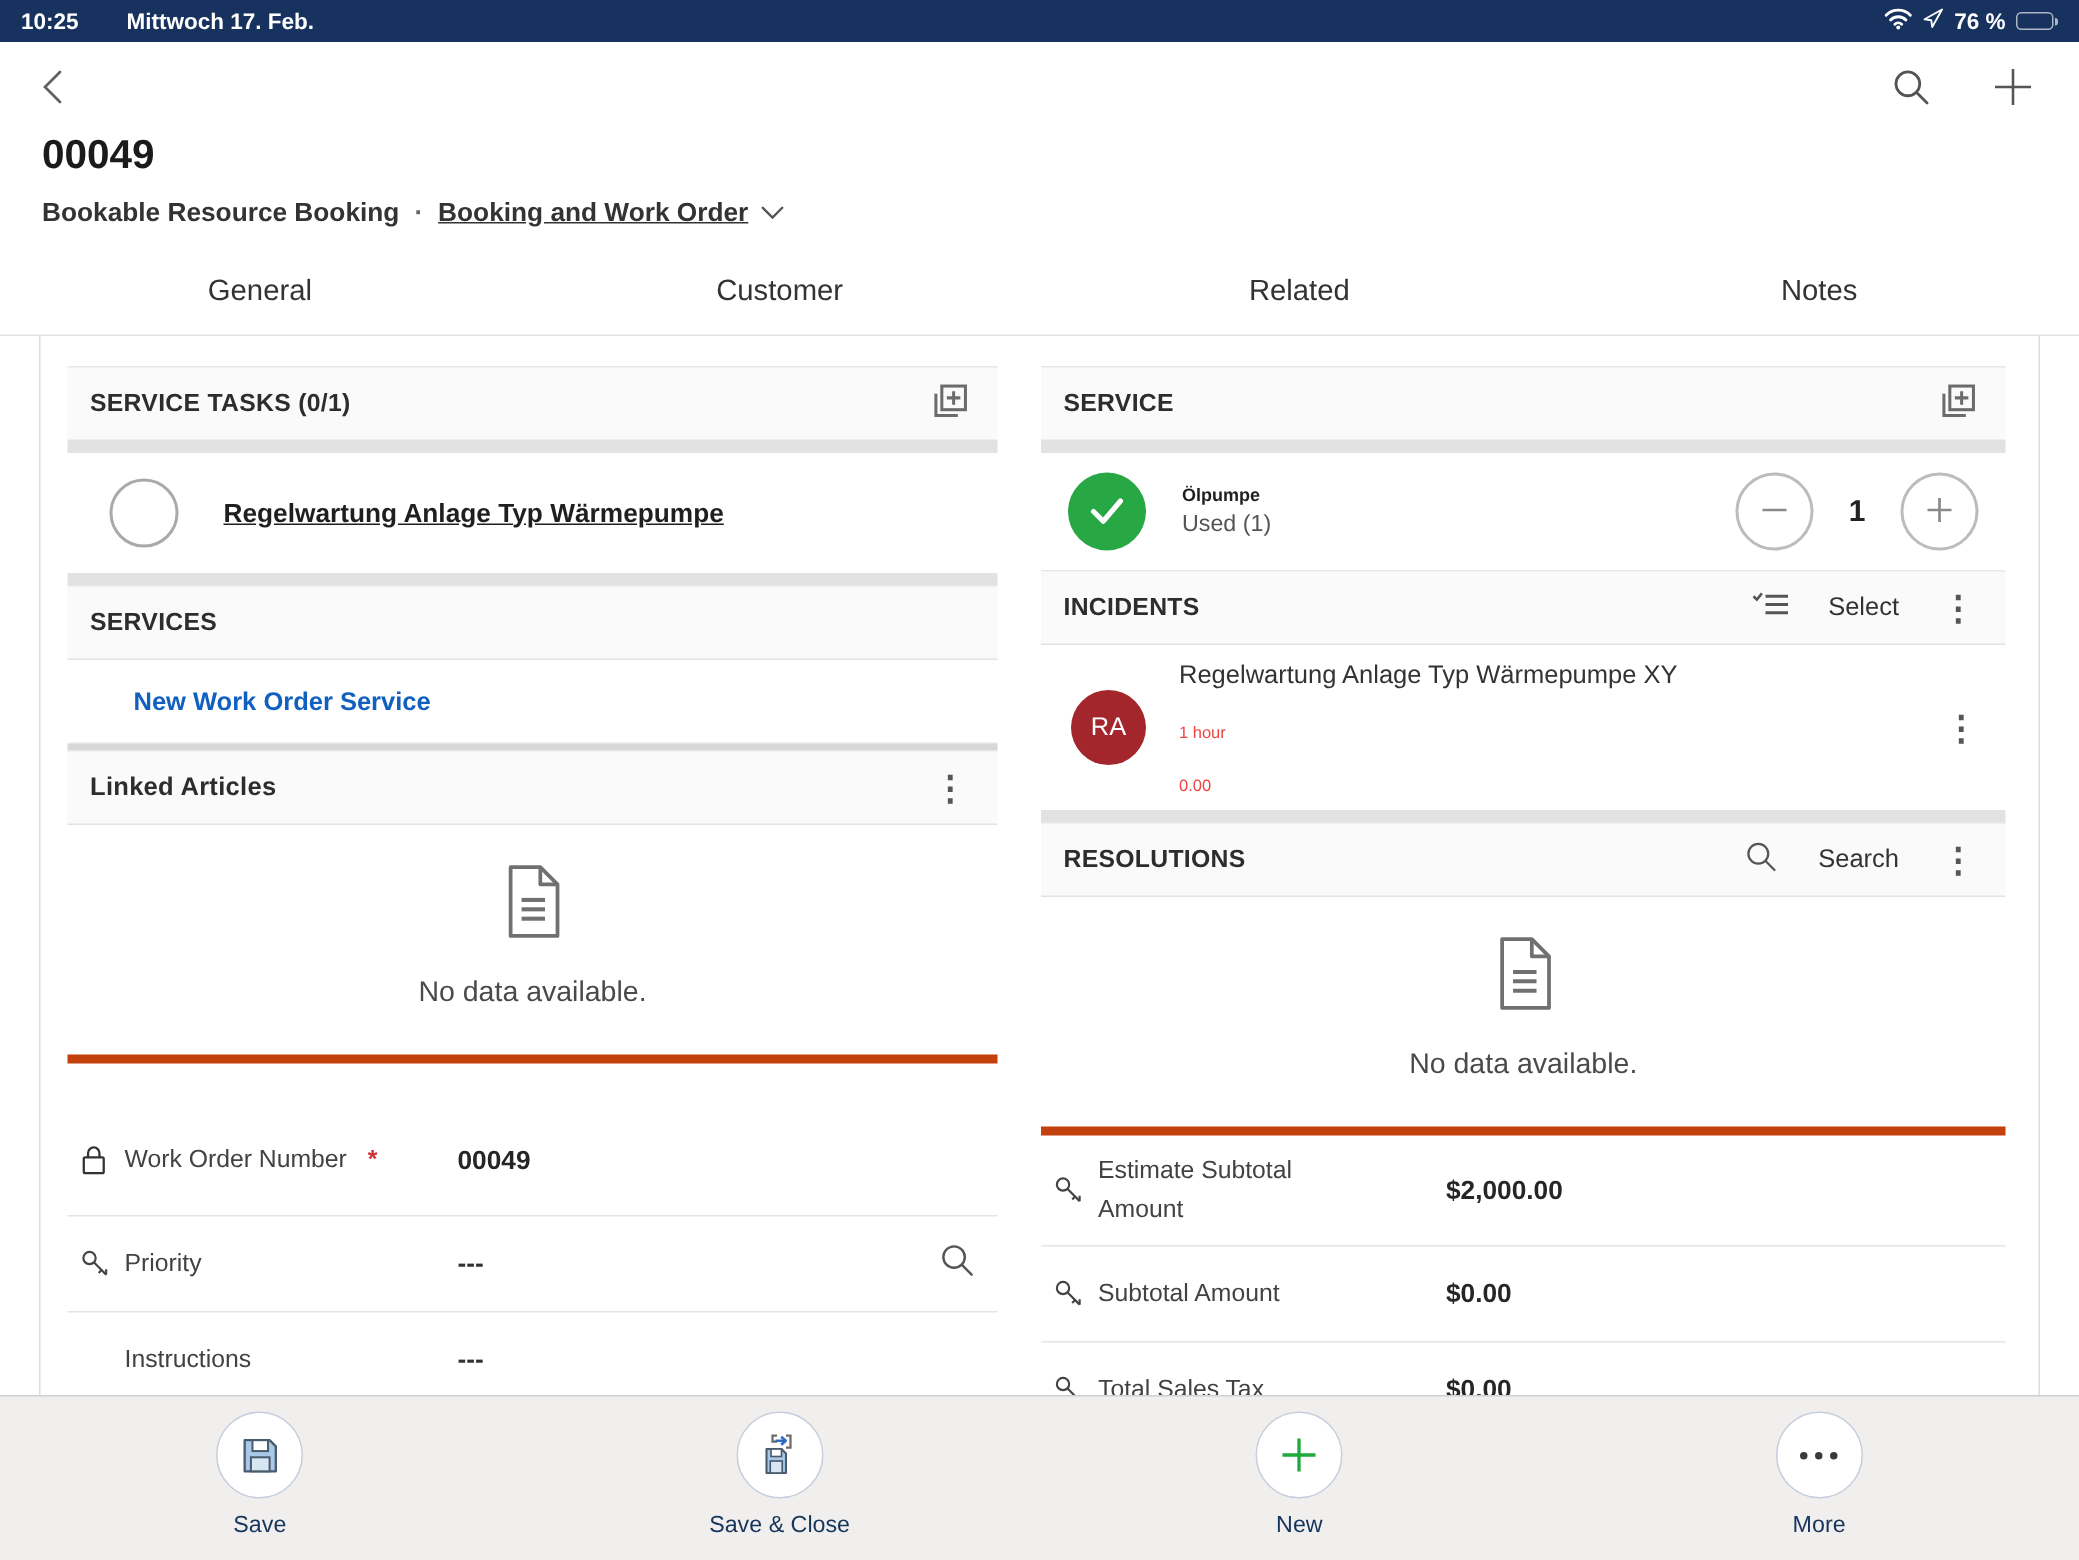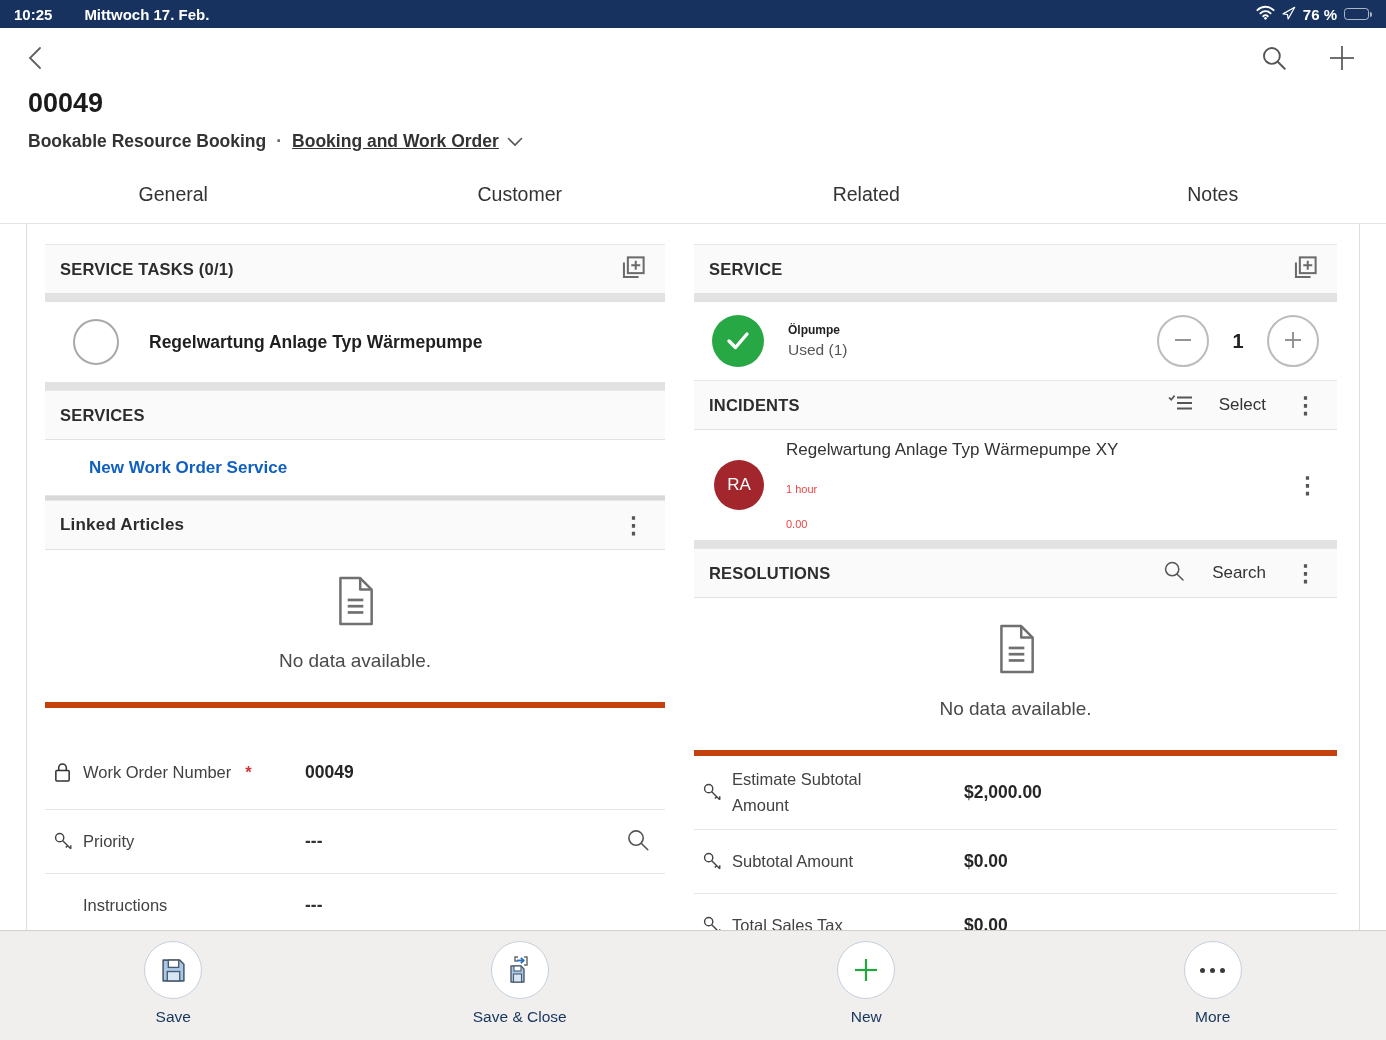--- a/index.html
+++ b/index.html
@@ -57,21 +57,21 @@
   .section-title { font-weight:700; font-size:16.5px; color:#2d2d2d; letter-spacing:.2px; }
   .section-title.sentence { font-size:17px; }
   .header-controls { display:flex; align-items:center; gap:26px; }
   .header-controls .ctl-label { font-size:17px; color:#333; }
   .ellipsis { font-size:23px; color:#555; line-height:1; padding:0 2px; cursor:pointer; font-weight:600; }
   .band { height:8px; background:#e2e2e2; }
   .band-thin { height:4px; background:#d8d8d8; }
 
   .task-row { height:80px; display:flex; align-items:center; gap:30px; padding-left:28px; background:#fff; }
   .check-circle { width:46px; height:46px; border:2.5px solid #a9a9a9; border-radius:50%; flex:0 0 auto; cursor:pointer; }
-  .task-label { font-size:17.5px; font-weight:700; color:#1f1f1f; }
+  .task-label { font-size:17.5px; font-weight:700; color:#1f1f1f;text-decoration:underline; }
 
   .link-row { height:56px; display:flex; align-items:center; padding-left:44px; border-bottom:1px solid #e5e5e5; }
   .blue-link { color:#1160c0; font-weight:600; font-size:17px; text-decoration:none; cursor:pointer; }
 
   .empty-state { padding:26px 0 30px; display:flex; flex-direction:column; align-items:center; gap:20px; border-bottom:6px solid #c2410c; }
   .empty-text { font-size:19px; color:#4a4a4a; }
   .spacer { height:28px; }
 
   .field-row { display:flex; align-items:center; border-bottom:1px solid #e5e5e5; padding:0 4px 0 8px; min-height:64px; }
   .field-row.tall { min-height:74px; }

